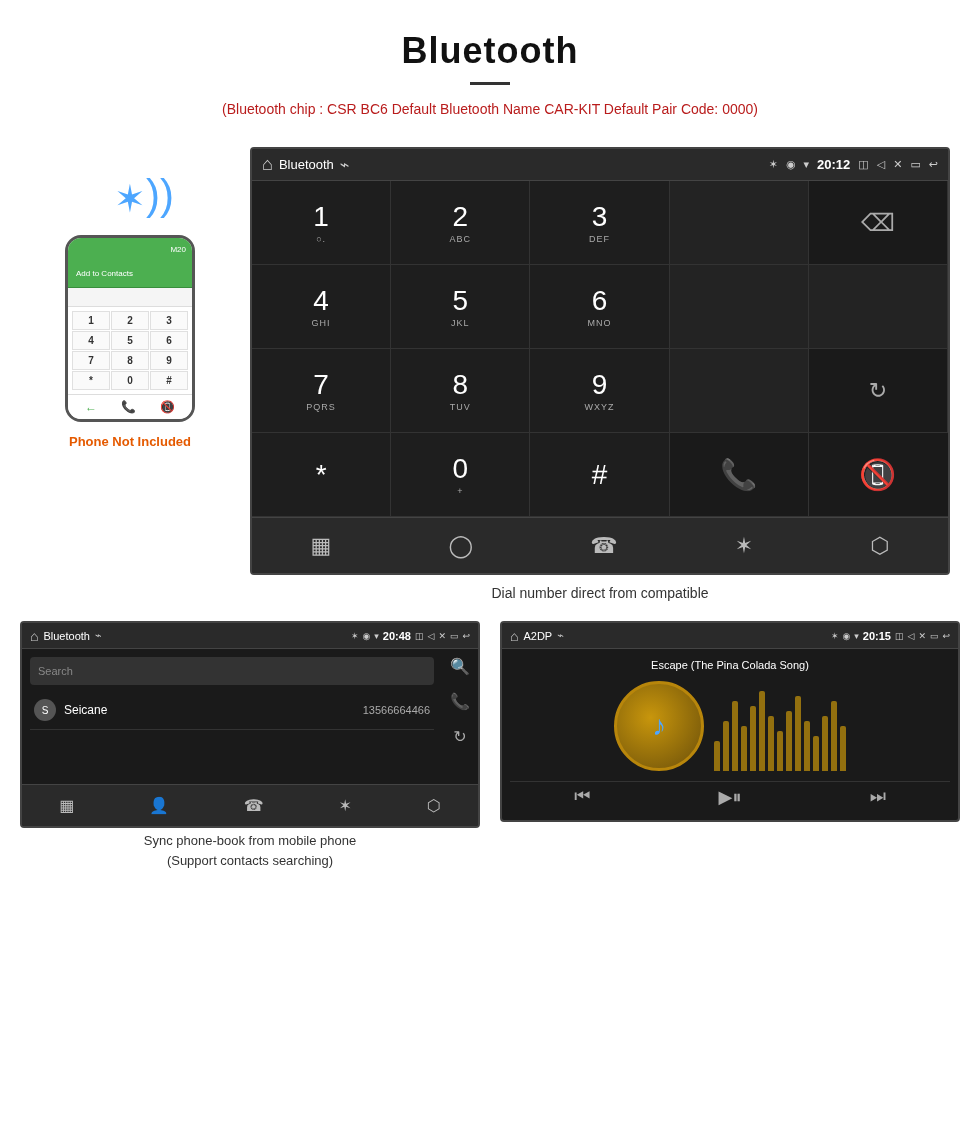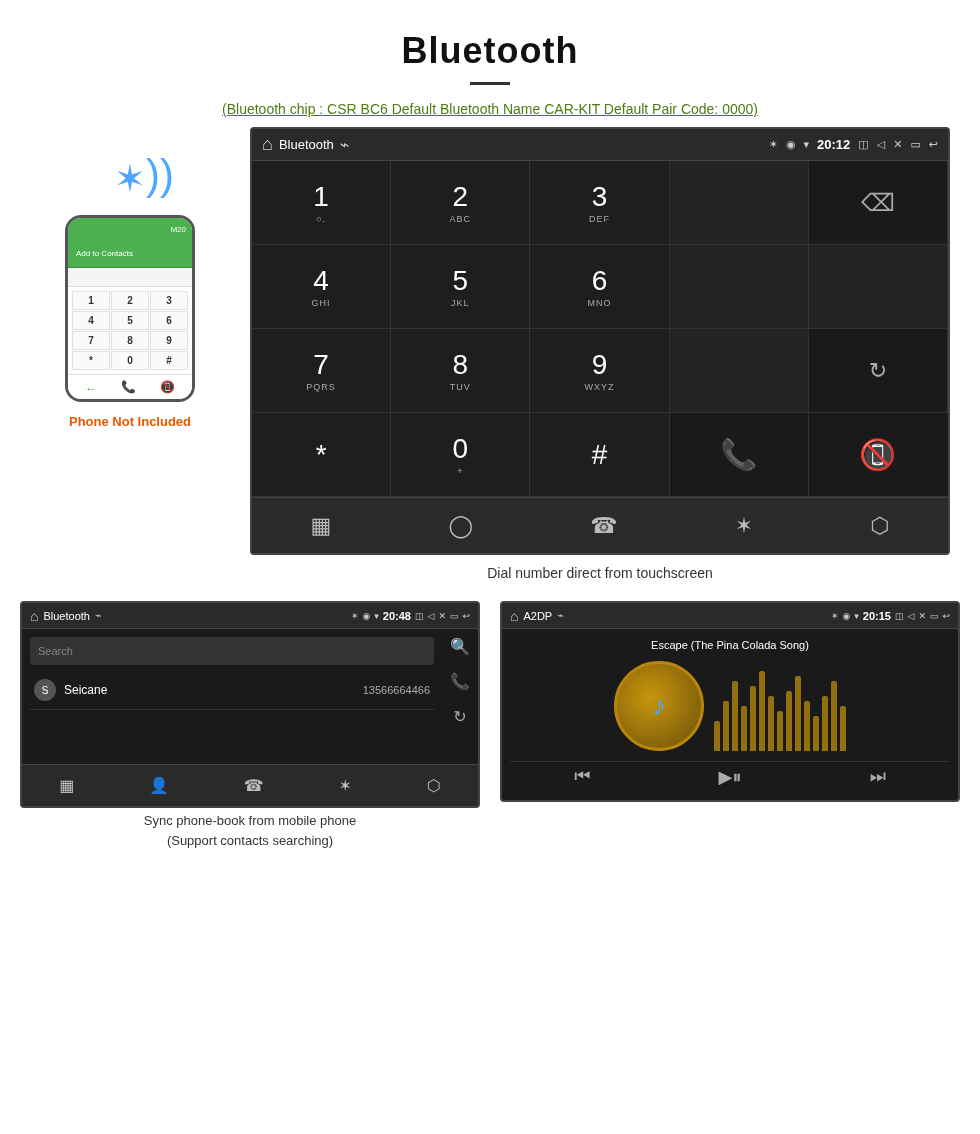--- a/index.html
+++ b/index.html
@@ -30,22 +30,22 @@
     }
     .page-description {
       font-size: 15px;
       color: #333;
       line-height: 1.6;
       max-width: 700px;
       margin: 0 auto 6px;
     }
     .bluetooth-specs {
       font-size: 14px;
-      color: #4d7c0f;
-      text-decoration: underline;
+      color: #b91c1c;
+      margin-bottom: 20px;
     }
 
     
     .content-area {
       display: flex;
       padding: 0 20px;
       gap: 0;
       align-items: flex-start;
     }
 
@@ -609,21 +609,21 @@
 
       <div class="car-nav-bar">
         <span class="car-nav-icon">▦</span>
         <span class="car-nav-icon">◯</span>
         <span class="car-nav-icon">☎</span>
         <span class="car-nav-icon">✶</span>
         <span class="car-nav-icon">⬡</span>
       </div>
     </div>
 
-    <p class="screen-caption">Dial number direct from touchscreen</p>
+    <p class="screen-caption">Dial number direct from compatible</p>
   </div>
 </div>
 
 <div class="bottom-screenshots">
 
   <div class="bottom-screenshot-item">
     <div class="small-car-screen">
 
       <div class="small-status-bar">
         <div style="display:flex;align-items:center;gap:5px;">

